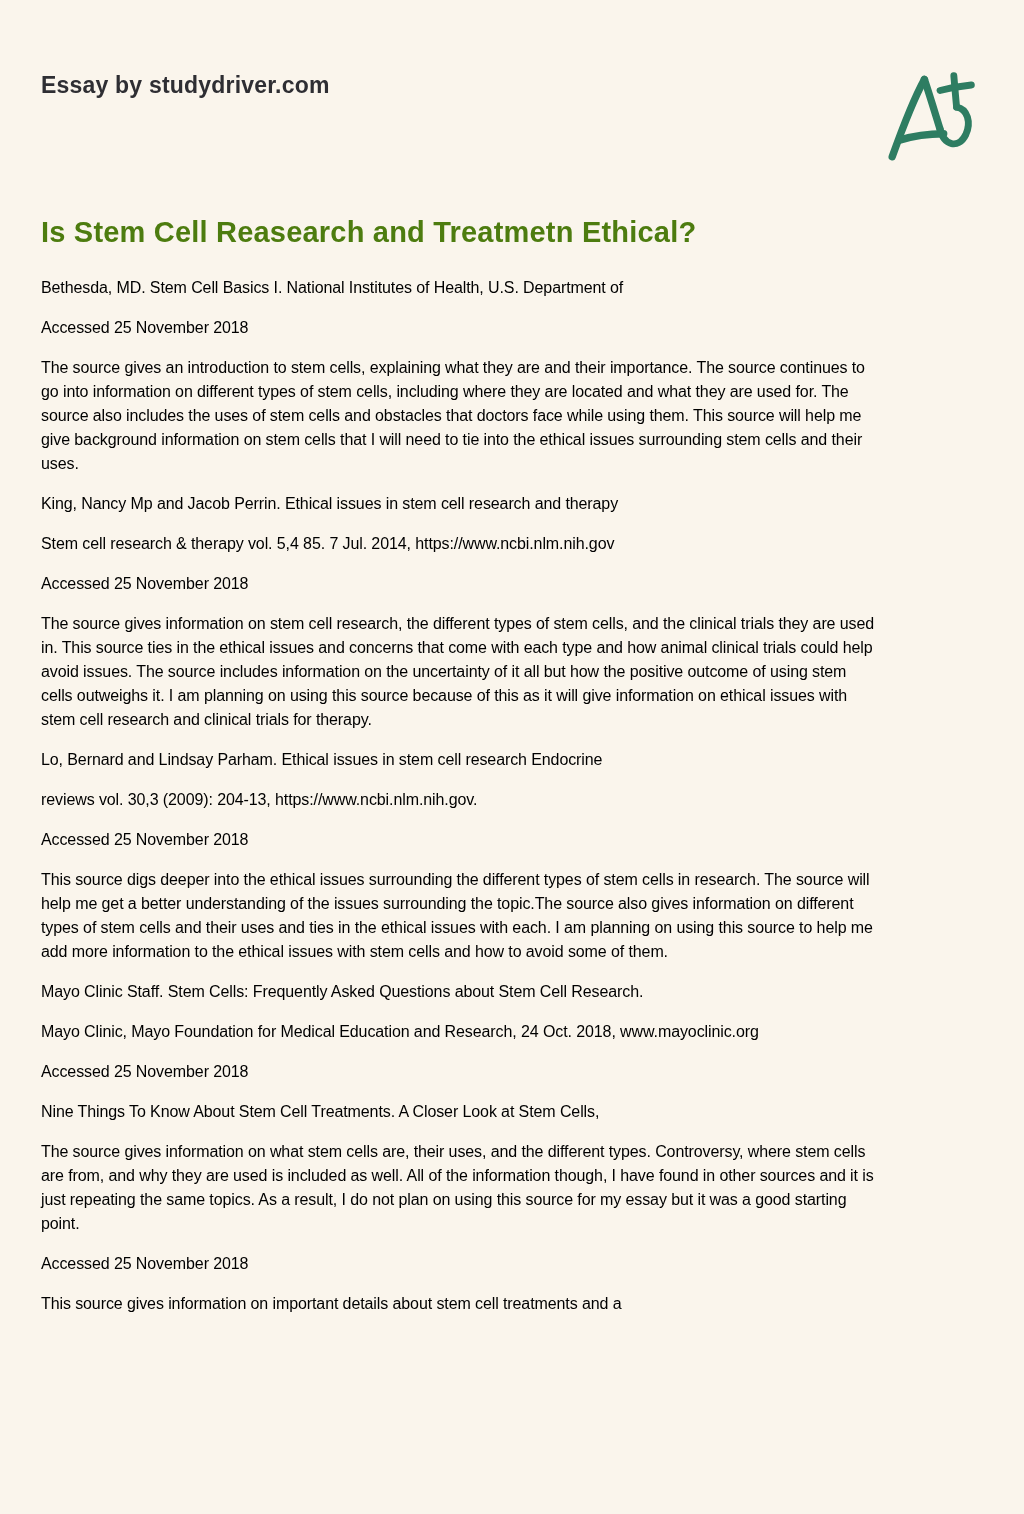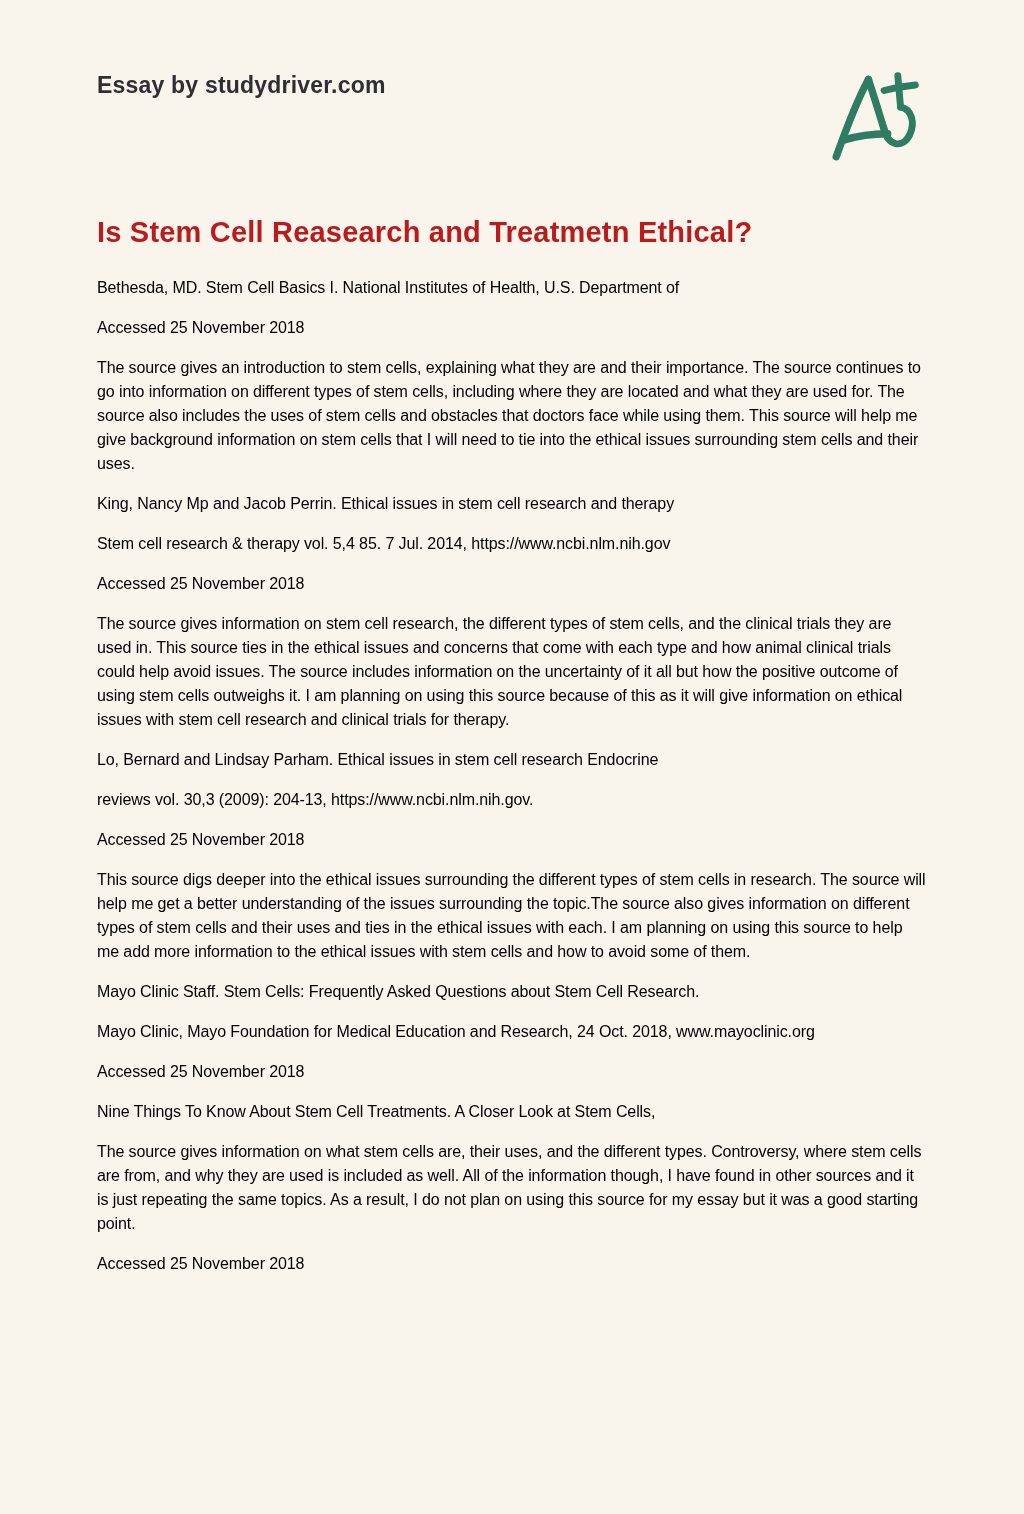--- a/index.html
+++ b/index.html
@@ -10,21 +10,21 @@
   }
   body {
     background: #faf5ec;
     font-family: "Liberation Sans", "DejaVu Sans", sans-serif;
     color: #4c4c51;
     position: relative;
   }
   .page {
     width: 1024px;
     height: 1258px;
-    padding: 0 97px;
+    padding: 0 41px;
     position: relative;
   }
   
   .site-header {
     padding-top: 70px;
     position: relative;
   }
   .site-title {
     font-size: 23px;
     font-weight: bold;
@@ -52,21 +52,21 @@
     width: 92px;
     height: 102px;
   }
   .logo svg { width: 100%; height: 100%; }
   
   .essay-title {
     margin-top: 114px;
     font-size: 29px;
     line-height: 36px;
     font-weight: bold;
-    color: #b91c1c;
+    color: #4d7c0f;
     letter-spacing: 0.2px;
   }
   .article-body {
     margin-top: 26px;
     max-width: 834px;
   }
   .article-body p {
     font-size: 16px;
     line-height: 24px;
     letter-spacing: -0.1px;
@@ -115,16 +115,17 @@
         <p>Lo, Bernard and Lindsay Parham. Ethical issues in stem cell research Endocrine</p>
         <p>reviews vol. 30,3 (2009): 204-13, https://www.ncbi.nlm.nih.gov.</p>
         <p>Accessed 25 November 2018</p>
         <p>This source digs deeper into the ethical issues surrounding the different types of stem cells in research. The source will help me get a better understanding of the issues surrounding the topic.The source also gives information on different types of stem cells and their uses and ties in the ethical issues with each. I am planning on using this source to help me add more information to the ethical issues with stem cells and how to avoid some of them.</p>
         <p>Mayo Clinic Staff. Stem Cells: Frequently Asked Questions about Stem Cell Research.</p>
         <p>Mayo Clinic, Mayo Foundation for Medical Education and Research, 24 Oct. 2018, www.mayoclinic.org</p>
         <p>Accessed 25 November 2018</p>
         <p>Nine Things To Know About Stem Cell Treatments. A Closer Look at Stem Cells,</p>
         <p>The source gives information on what stem cells are, their uses, and the different types. Controversy, where stem cells are from, and why they are used is included as well. All of the information though, I have found in other sources and it is just repeating the same topics. As a result, I do not plan on using this source for my essay but it was a good starting point.</p>
         <p>Accessed 25 November 2018</p>
+        <p>This source gives information on important details about stem cell treatments and a</p>
       </div>
   </main>
 
 </div>
 
 </body></html>

